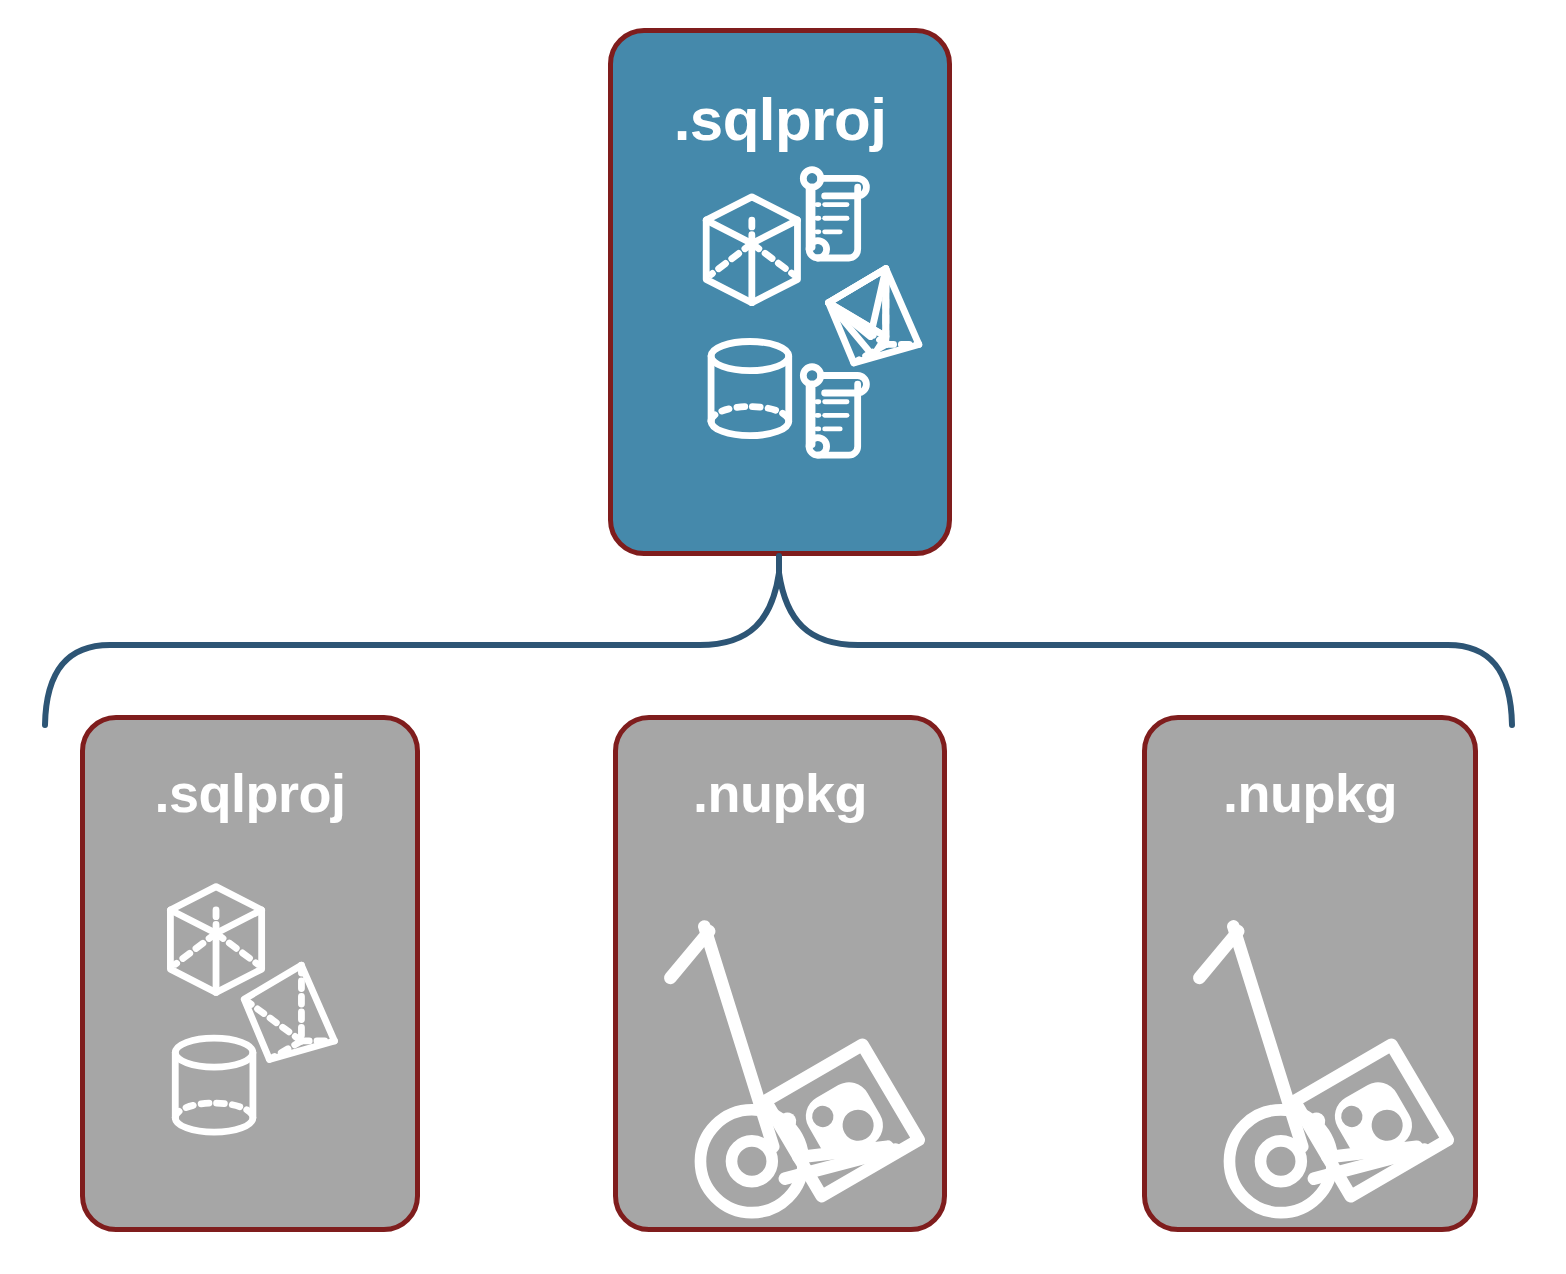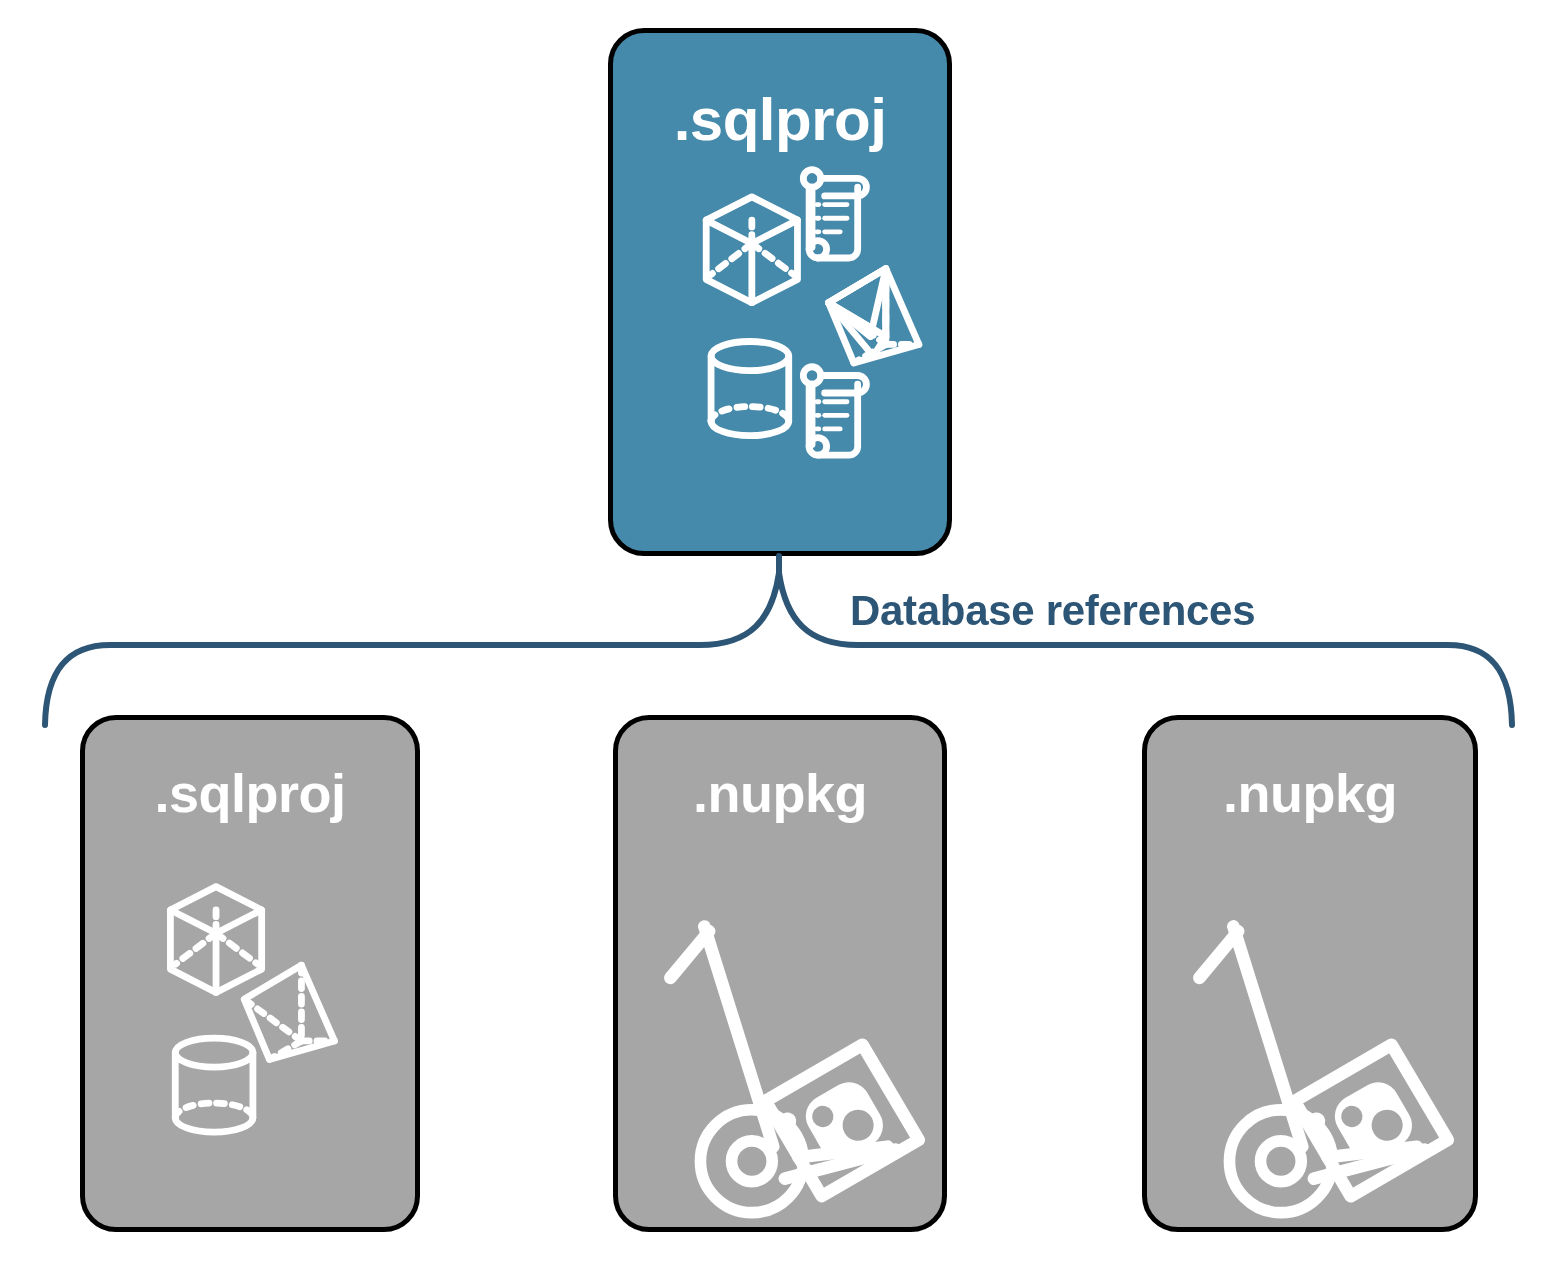--- a/index.html
+++ b/index.html
@@ -17,21 +17,21 @@
   #diagram-root {
     position: absolute;
     left: 0;
     top: 0;
     width: 1566px;
     height: 1274px;
   }
   .node-box {
     position: absolute;
     box-sizing: border-box;
-    border: 5px solid #000000;
+    border: 5px solid #7f1d1d;
     border-radius: 36px;
   }
   .node-box.teal { background: #4589ab; }
   .node-box.gray { background: #a6a6a6; }
 
   .node-label {
     position: absolute;
     left: 0;
     right: 0;
     text-align: center;
@@ -175,21 +175,20 @@
   <svg id="brace-layer" viewBox="0 0 1566 1274">
     <g fill="none" stroke="#2d5575" stroke-width="6" stroke-linecap="round">
 
       <path d="M779 556 L779 573"></path>
 
       <path d="M779 573 C 772 620, 750 645, 700 645 L 110 645 C 70 645, 46 668, 45 725"></path>
 
       <path d="M779 573 C 786 620, 808 645, 858 645 L 1448 645 C 1488 645, 1511 668, 1512 725"></path>
     </g>
   </svg>
-  <div id="brace-label">Database references</div>
 
   <div id="node-sqlproj-1" class="node-box gray">
     <div class="node-label">.sqlproj</div>
     <svg class="node-art" viewBox="0 0 340 517">
       <g fill="none" stroke="#ffffff" stroke-width="7" stroke-linejoin="round" stroke-linecap="round">
         <g>
           <path d="M88 193 L135 169 L182 193 L182 254 L135 278 L88 254 Z"></path>
           <path d="M88 193 L135 217 L182 193"></path>
           <path d="M135 217 L135 278"></path>
           <g stroke-dasharray="9 8">

